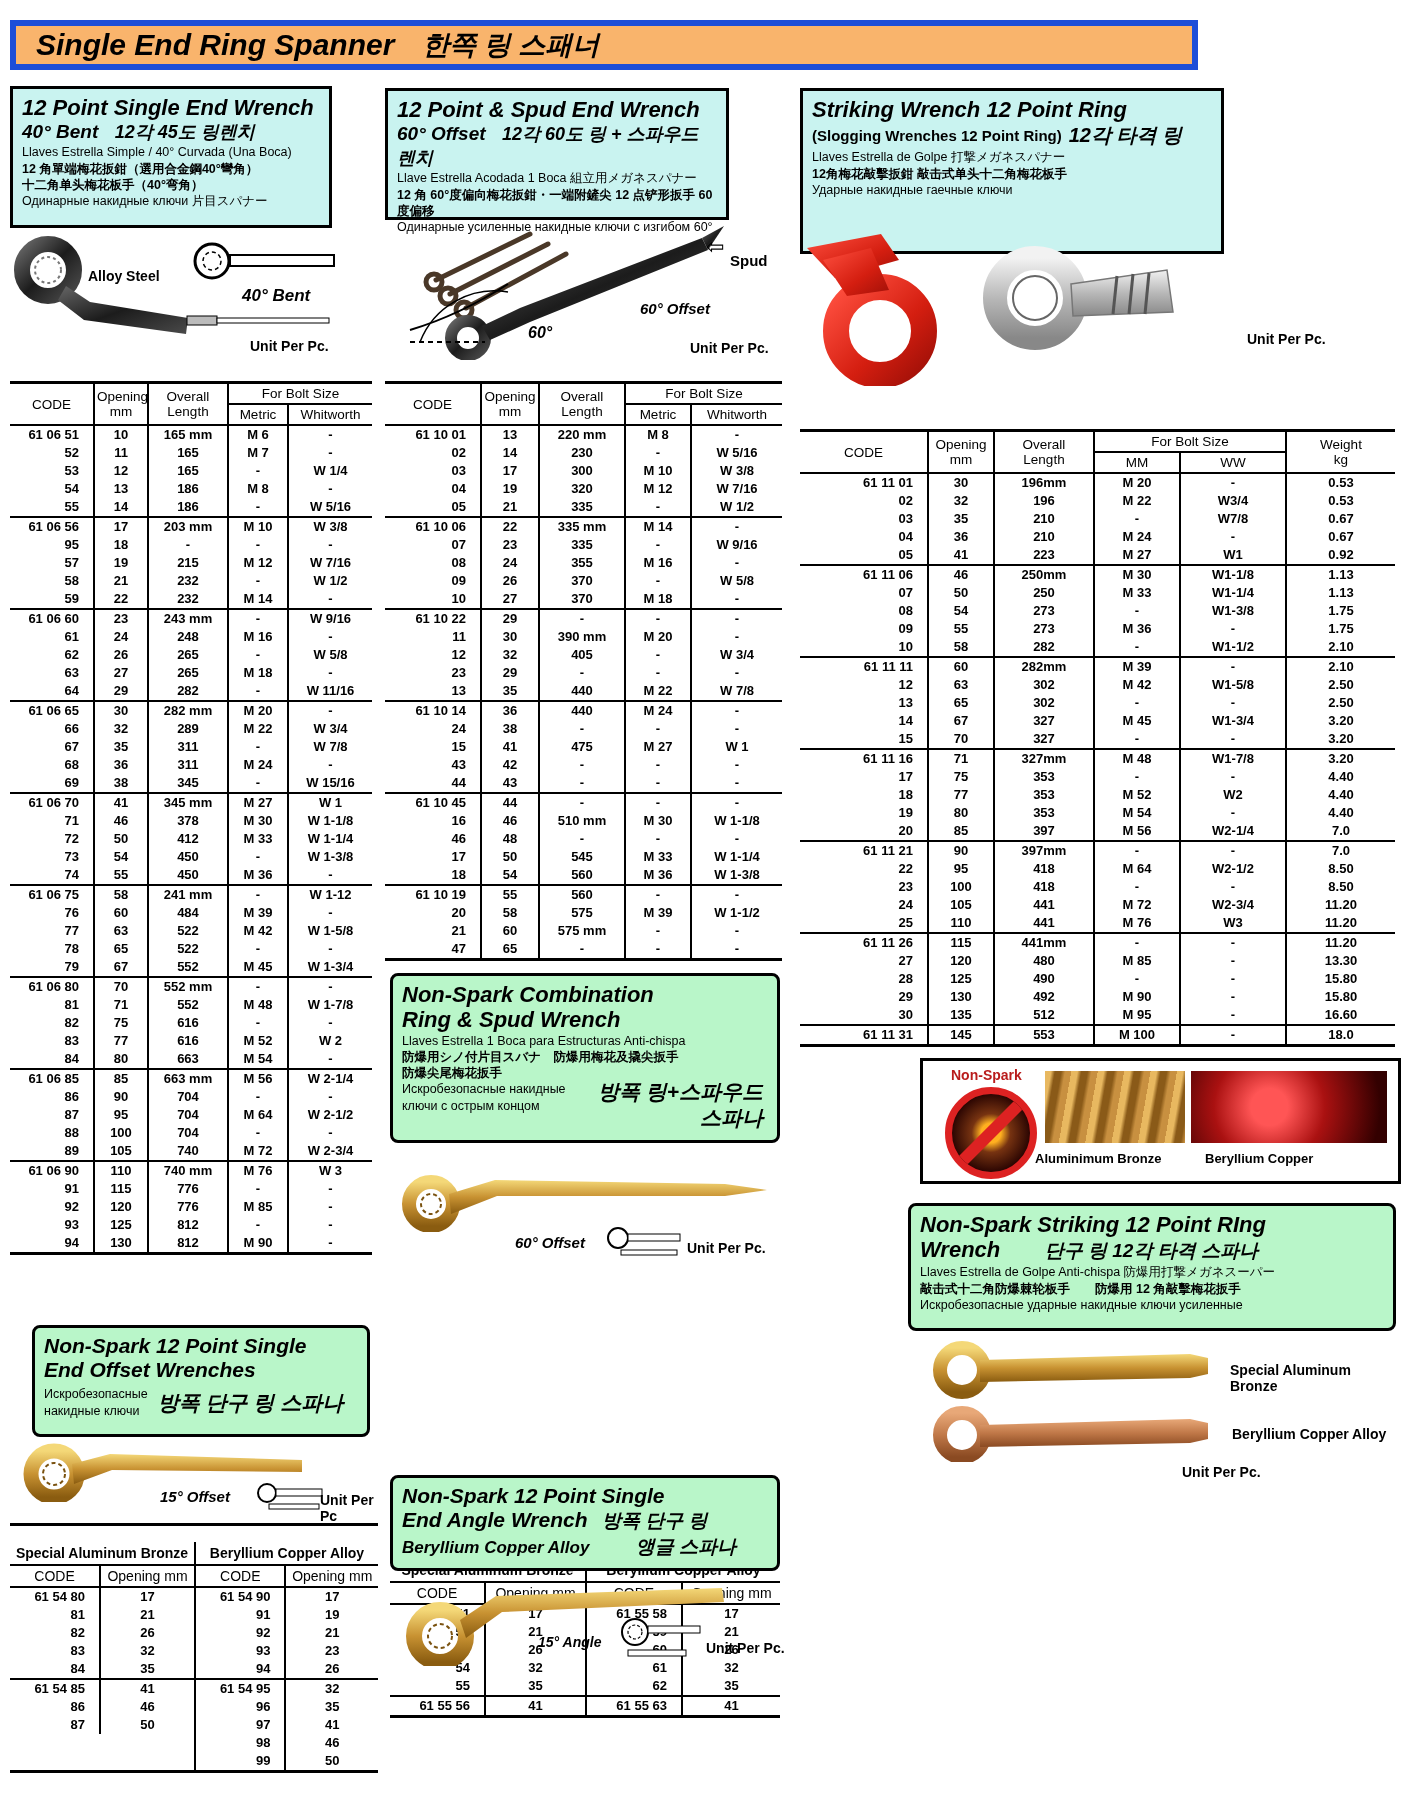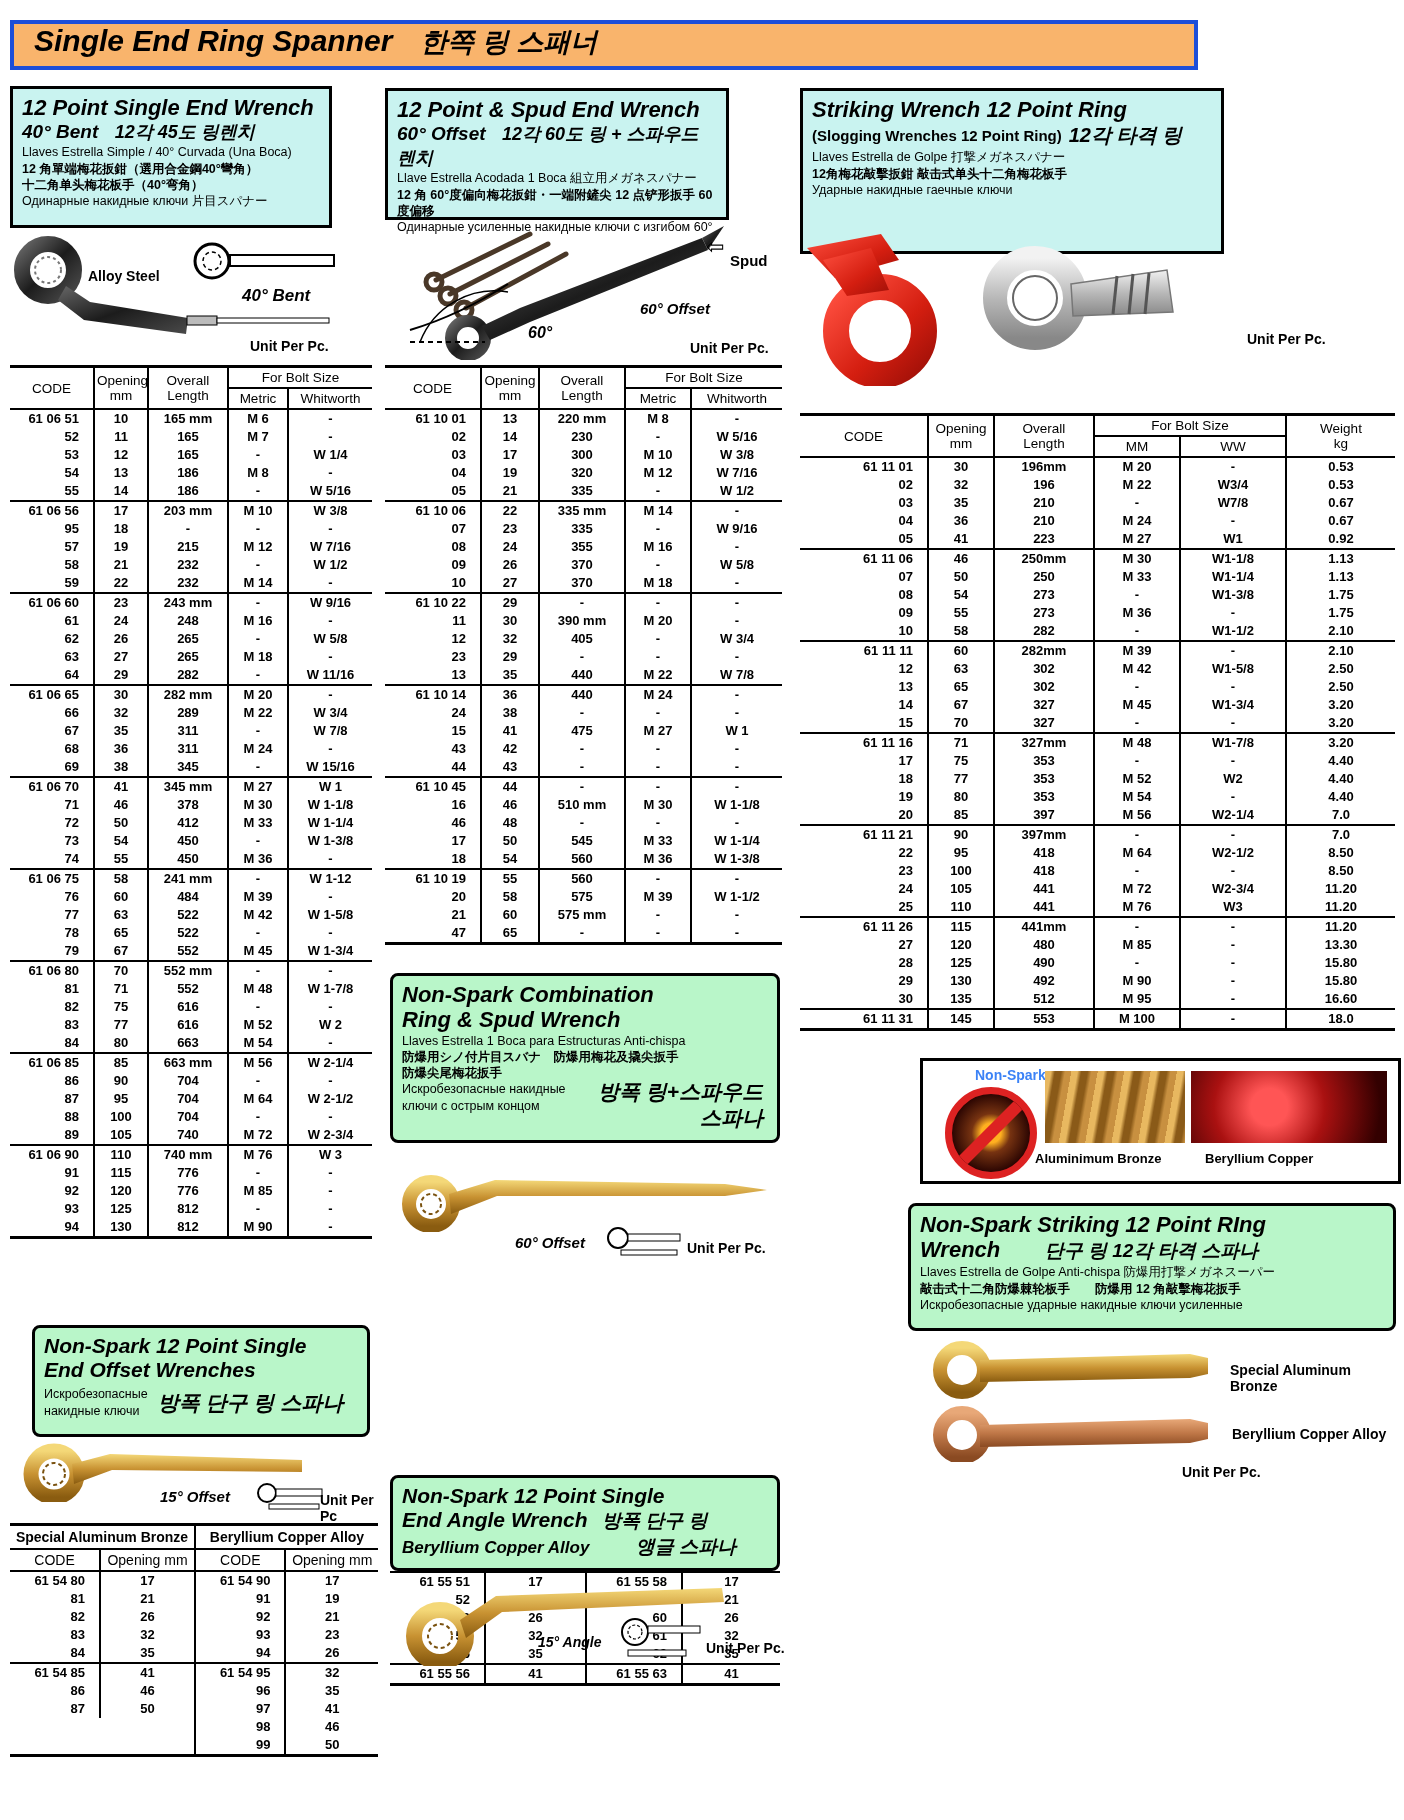--- a/index.html
+++ b/index.html
@@ -1,34 +1,34 @@
 <!DOCTYPE html>
 <html><head>
 <meta charset="utf-8">
 <style>
   html,body{margin:0;padding:0;background:#888;}
   .page{position:relative;width:1404px;height:1820px;background:#fff;
         font-family:"Liberation Sans",sans-serif;color:#000;overflow:hidden;}
   .abs{position:absolute;}
   
   .banner{left:10px;top:20px;width:1188px;height:50px;background:#f9b46c;
-          border:4px solid #1d4ed8;display:flex;align-items:flex-start;gap:28px;padding-left:20px;box-sizing:border-box;}
+          border:6px solid #1d4ed8;display:flex;align-items:center;gap:28px;padding-left:20px;box-sizing:border-box;}
   .banner .en{font-size:30px;font-weight:bold;font-style:italic;}
   .banner .kr{font-size:27px;font-weight:bold;font-style:italic;}
   
   .ibox{border:3px solid #000;box-sizing:border-box;padding:6px 9px;}
   .cyan{background:#c9f3f0;}
   .green{background:#b9f6c9;border-radius:8px;}
   .t1{font-size:22px;font-weight:bold;font-style:italic;line-height:1.15;}
   .t2{font-size:19px;font-weight:bold;font-style:italic;}
   .t2kr{font-size:18px;font-weight:bold;font-style:italic;margin-left:12px;margin-top:15px;}
   .small{font-size:12.5px;line-height:1.3;}
   .small.b{font-weight:bold;}
   
-  table{border-collapse:collapse;table-layout:fixed;}
+  table{border-collapse:collapse;table-layout:fixed;margin-top:16px;}
   .dtab{border-top:3px solid #000;border-bottom:3px solid #000;}
   th{font-size:13.5px;font-weight:normal;padding:2px 2px;}
   td{font-size:13px;font-weight:600;text-align:center;padding:0 2px;height:18px;line-height:1.05;}
   .bl{border-left:2px solid #000;}
   th.deep{border-bottom:2px solid #000;}
   th.span{border-bottom:2px solid #000;}
   .pre{white-space:pre-line;}
   tr.gstart td{border-top:2px solid #000;}
   td.code{text-align:right;padding-right:14px;font-weight:bold;}
   
@@ -37,21 +37,21 @@
   .ptwrap .right{border-left:2.5px solid #000;}
   .ptitle{font-size:14px;font-weight:bold;border-bottom:2px solid #000;padding:3px 0;}
   .phead{font-size:14px;border-bottom:2px solid #000;padding:2px 0;}
   
   .lab{font-size:14px;font-weight:bold;}
   .labi{font-size:15px;font-weight:bold;font-style:italic;}
   .unit{font-size:14px;font-weight:600;}
   .kr-big{font-size:21px;font-weight:bold;font-style:italic;}
   
   .photobox{border:3px solid #000;background:#fff;}
-  .nospark-lbl{color:#3b82f6;font-size:14px;font-weight:bold;margin-left:24px;}
+  .nospark-lbl{color:#b91c1c;font-size:14px;font-weight:bold;}
   .nospark{width:78px;height:78px;border-radius:50%;border:7px solid #d22;position:relative;
            background:radial-gradient(circle at 50% 50%,#fff 0 7%,#ffb020 10% 18%,#731 35%,#200 75%);overflow:hidden;}
   .nospark:after{content:"";position:absolute;left:-8px;top:32px;width:95px;height:12px;background:#d22;transform:rotate(-45deg);}
   .photo{height:72px;}
   .photo.bronze{background:repeating-linear-gradient(100deg,#e8b860 0 6px,#8a5a18 10px 16px,#c89040 20px 26px);}
   .photo.copper{background:radial-gradient(circle at 40% 50%,#f55 0 15%,#a11 45%,#300 90%);}
   .cap{font-size:13px;font-weight:bold;}
 </style>
 </head>
 <body>

